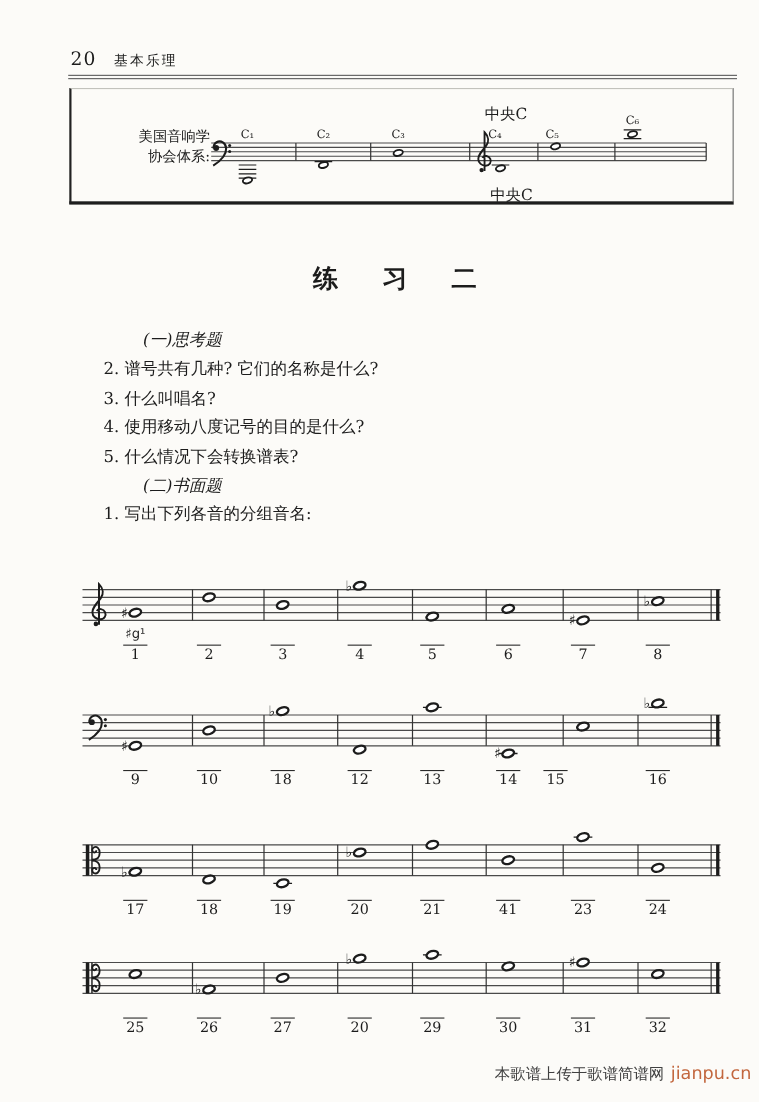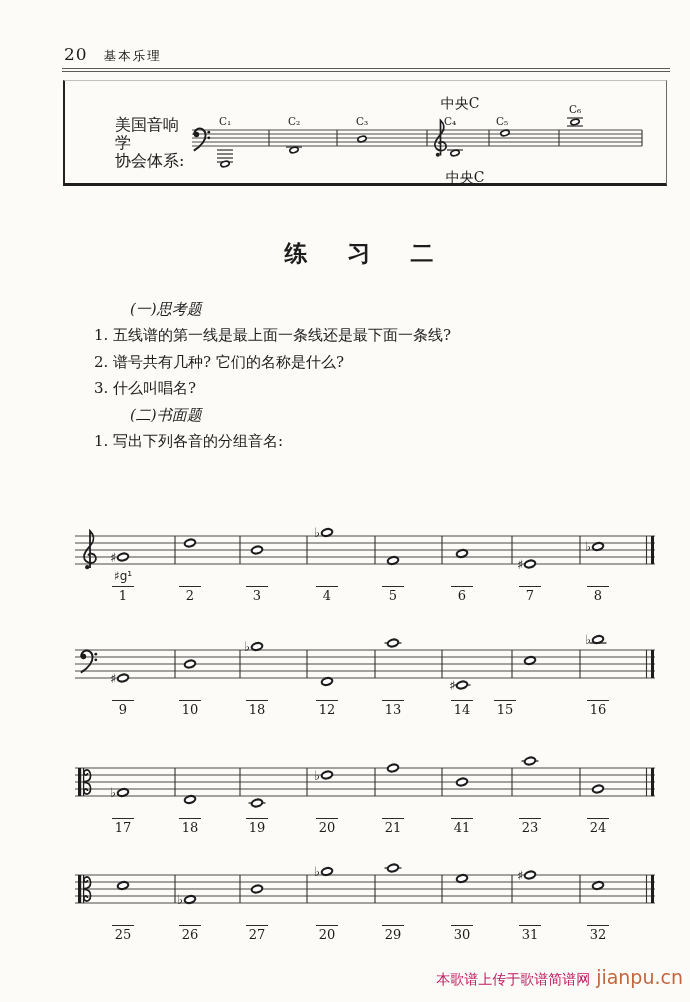--- a/index.html
+++ b/index.html
@@ -8,40 +8,40 @@
   
   .hdr{position:absolute;left:64px;top:44px;}
   .hdr .pn{font-size:17px;letter-spacing:1px;}
   .hdr .bt{font-size:12.5px;margin-left:16px;letter-spacing:2px;}
   .hrule{position:absolute;left:62px;top:68px;width:608px;height:2px;
          border-top:1px solid #5a5a5a;border-bottom:1px solid #5a5a5a;}
   
   .figbox{position:absolute;left:63px;top:80px;width:604px;height:106px;
           border-top:1px solid #c2c2bc;border-right:1px solid #6a6a6a;
           border-left:2px solid #222;border-bottom:3px solid #1e1e1e;box-sizing:border-box;}
-  .figlabel{position:absolute;left:50px;top:35px;width:76px;text-align:left;
-            font-size:16px;line-height:18px;}
+  .figlabel{position:absolute;left:50px;top:35px;width:76px;text-align:right;
+            font-size:13px;line-height:18px;}
   .figcanvas{position:absolute;left:0;top:0;width:604px;height:103px;}
   
   .title{position:absolute;left:0;top:238px;width:690px;display:flex;
          justify-content:center;gap:40px;font-size:23px;font-weight:bold;
          padding-left:28px;box-sizing:border-box;}
   
   .questions{position:absolute;left:94px;top:296px;font-size:15px;line-height:26.4px;}
   .q-head{font-style:italic;margin-left:36px;}
   
   .system{position:absolute;left:0;width:690px;height:112px;}
   .system svg{position:absolute;left:0;top:0;}
   .num-cell{position:absolute;top:57px;width:32px;text-align:center;}
   .ans{height:17px;font-size:12px;font-family:"DejaVu Sans","Liberation Sans",sans-serif;}
   .bline{width:22px;margin:0 auto;border-top:1.6px solid #2a2a2a;}
   .num{font-size:13px;margin-top:1px;}
   
   .footer{position:absolute;right:24px;top:966px;font-size:14px;}
-  .footer .site{font-family:"DejaVu Sans","Liberation Sans",sans-serif;margin-left:6px;font-size:19px;margin-top:12px;}
+  .footer .site{font-family:"DejaVu Sans","Liberation Sans",sans-serif;margin-left:6px;font-size:16px;margin-top:12px;}
 </style>
 </head>
 <body>
 
 <div class="page">
 
   <div class="hdr">
     <span class="pn">20</span><span class="bt">基本乐理</span>
   </div>
   <div class="hrule"></div>
@@ -111,23 +111,24 @@
   </div>
 
   <div class="title">
     <span>练</span>
     <span>习</span>
     <span>二</span>
   </div>
 
   <div class="questions" id="questions">
       <div class="q-line q-head">(一)思考题</div>
-      <div class="q-line">1. 五线谱的第一线是最上面一条线还是最下面一条线?</div>
       <div class="q-line">2. 谱号共有几种? 它们的名称是什么?</div>
       <div class="q-line">3. 什么叫唱名?</div>
+      <div class="q-line">4. 使用移动八度记号的目的是什么?</div>
+      <div class="q-line">5. 什么情况下会转换谱表?</div>
       <div class="q-line q-head">(二)书面题</div>
       <div class="q-line">1. 写出下列各音的分组音名:</div>
     </div>
 
   <div id="systems">
       <div class="system" style="top: 512px;">
         <svg width="690" height="72">
           <line x1="75" y1="24" x2="655" y2="24" stroke="#4a4a4a" stroke-width="1.1"></line>
           <line x1="75" y1="31" x2="655" y2="31" stroke="#4a4a4a" stroke-width="1.1"></line>
           <line x1="75" y1="38" x2="655" y2="38" stroke="#4a4a4a" stroke-width="1.1"></line>
@@ -491,15 +492,15 @@
         </div>
         <div class="num-cell" style="left:582px">
           <div class="ans"></div>
           <div class="bline"></div>
           <div class="num">32</div>
         </div>
       </div>
     </div>
 
   <div class="footer">
-    <span style="color: #be185d;">本歌谱上传于歌谱简谱网</span><span class="site" style="color: rgb(194, 102, 61);">jianpu.cn</span>
+    <span style="color: #404040;">本歌谱上传于歌谱简谱网</span><span class="site" style="color: rgb(194, 102, 61);">jianpu.cn</span>
   </div>
 </div>
 
 </body></html>

